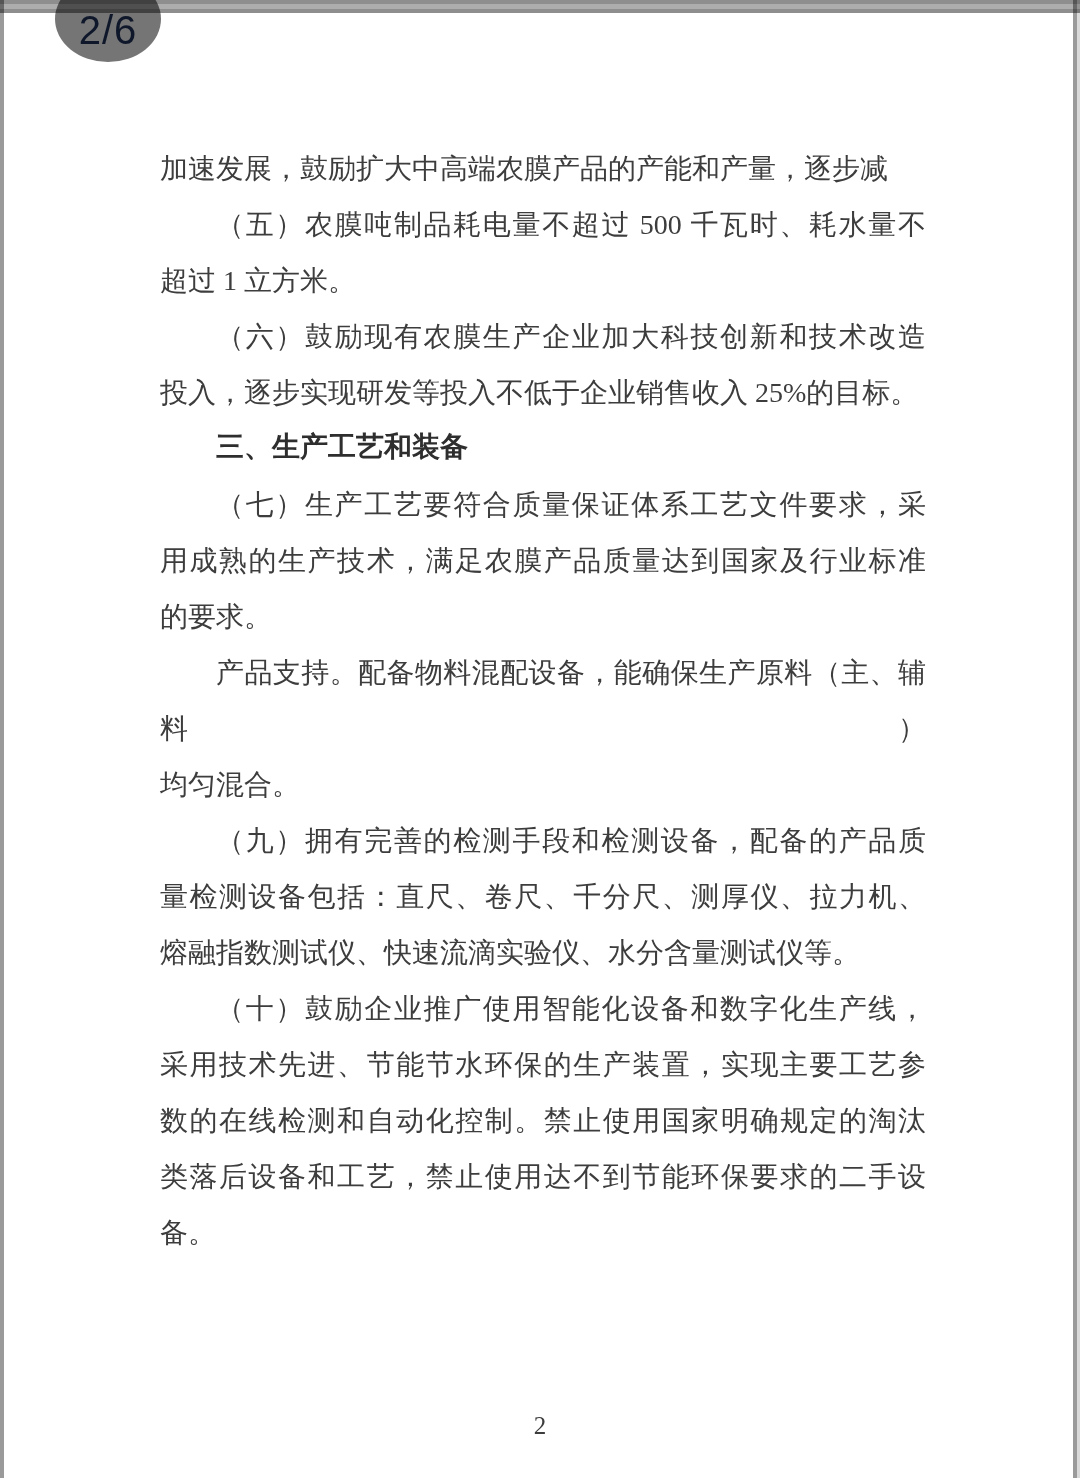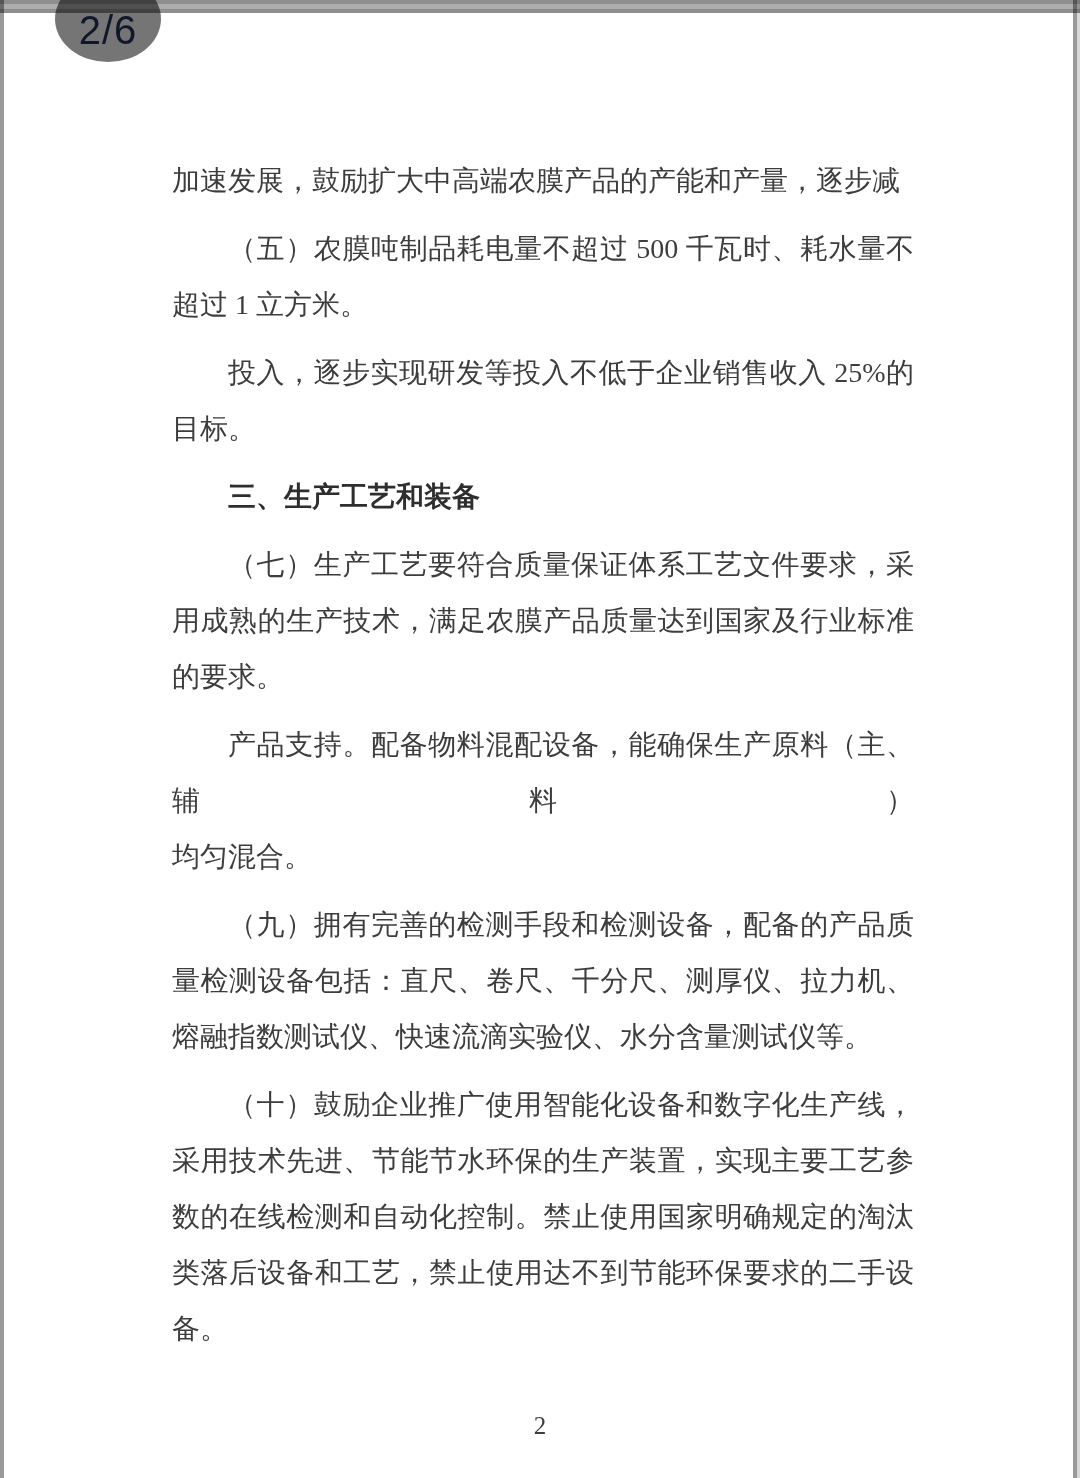--- a/index.html
+++ b/index.html
@@ -31,30 +31,30 @@
   .badge span{
     position:absolute;top:32px;left:0;right:0;text-align:center;
     font-family:"Liberation Sans","DejaVu Sans",sans-serif;
     font-size:40px;line-height:44px;color:#0f172a;letter-spacing:1px;
   }
   
   .doc-body{
     position:absolute;left:160px;top:141px;width:766px;z-index:0;
     font-size:28px;line-height:56px;color:#3d3d3d;
   }
-  .para{margin:12px;}
+  .para{margin:0;}
   .para .line{
     text-align:justify;
     text-align-last:justify;
     white-space:normal;
   }
   .para .line:last-child{text-align-last:left;}
   .para.indent .line:first-child{text-indent:2em;}
   .para.heading .line{
-    font-family:Liberation Sans, sans-serif;
+    font-family:Liberation Mono, monospace;
     font-weight:700;color:#2e2e2e;
     text-align-last:left;
   }
   
   .page-number{
     position:absolute;left:0;top:1412px;width:1080px;
     text-align:center;font-size:25px;color:#3d3d3d;z-index:0;
   }
 </style>
 </head>
@@ -72,20 +72,21 @@
 
 <div class="doc-body" id="doc-body">
     <div class="para">
       <div class="line">加速发展，鼓励扩大中高端农膜产品的产能和产量，逐步减</div>
     </div>
     <div class="para indent">
       <div class="line">（五）农膜吨制品耗电量不超过 500 千瓦时、耗水量不</div>
       <div class="line">超过 1 立方米。</div>
     </div>
     <div class="para indent">
+      <div class="line">（六）鼓励现有农膜生产企业加大科技创新和技术改造</div>
       <div class="line">投入，逐步实现研发等投入不低于企业销售收入 25%的目标。</div>
     </div>
     <div class="para indent heading">
       <div class="line">三、生产工艺和装备</div>
     </div>
     <div class="para indent">
       <div class="line">（七）生产工艺要符合质量保证体系工艺文件要求，采</div>
       <div class="line">用成熟的生产技术，满足农膜产品质量达到国家及行业标准</div>
       <div class="line">的要求。</div>
     </div>

